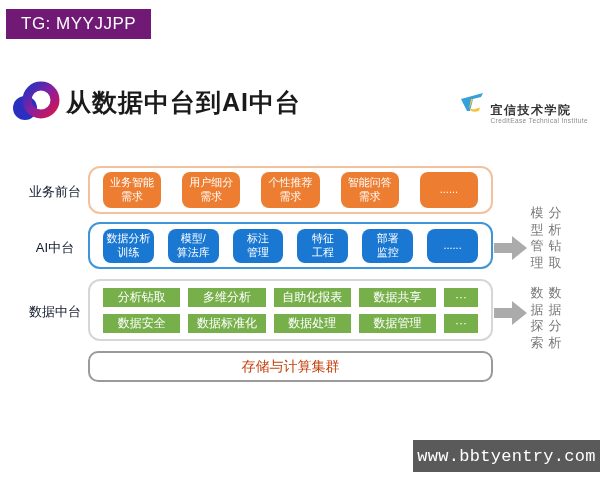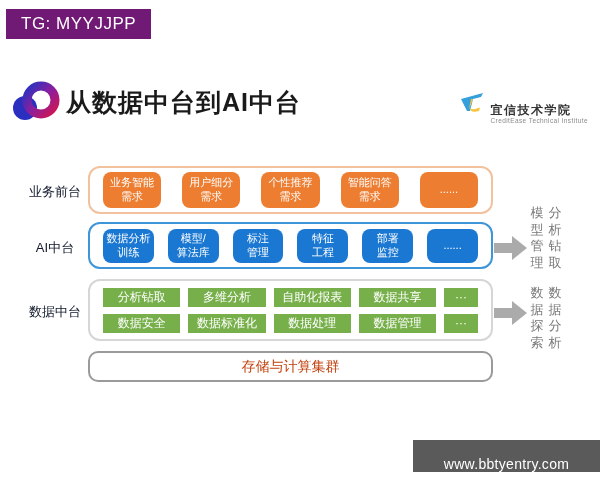--- a/index.html
+++ b/index.html
@@ -51,21 +51,21 @@
   .arrow{position:absolute;left:494px;}
   .arrow-ai{top:235px;}
   .arrow-data{top:300px;}
   .vtext{position:absolute;left:529px;display:flex;gap:2px;color:#787878;}
   .vtext-ai{top:205px;}
   .vtext-data{top:285px;}
   .vcol{width:16px;font-size:13px;line-height:16.5px;word-break:break-all;text-align:center;}
 
   
   .footer-bar{position:absolute;left:413px;top:440px;width:187px;height:32px;background:#5A5A5A;
-              display:flex;align-items:flex-end;justify-content:center;color:#fff;font-size:14px;letter-spacing:.3px;}
+              display:flex;align-items:center;justify-content:center;color:#fff;font-size:17px;letter-spacing:.3px;font-family:Liberation Mono, monospace;}
 </style>
 </head>
 <body>
 
 <div class="canvas">
 
   <div class="tg-badge">
     <span>TG: MYYJJPP</span>
   </div>
 

